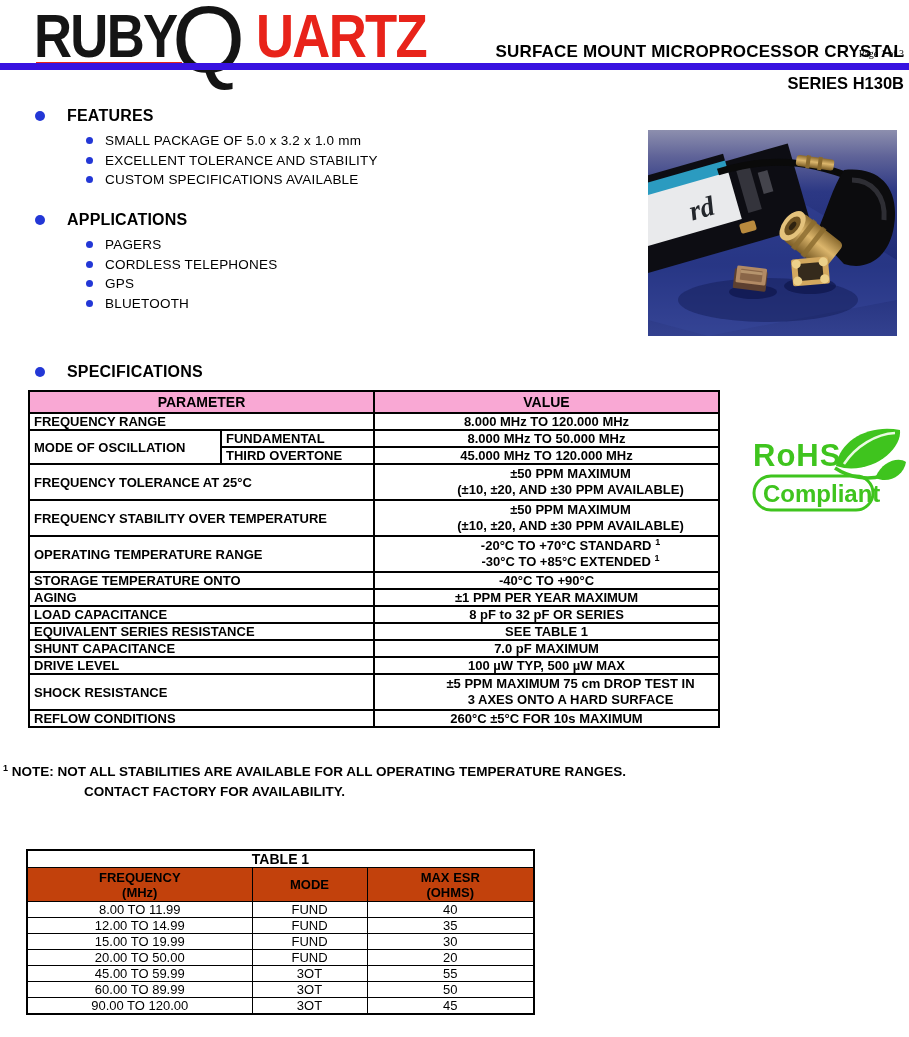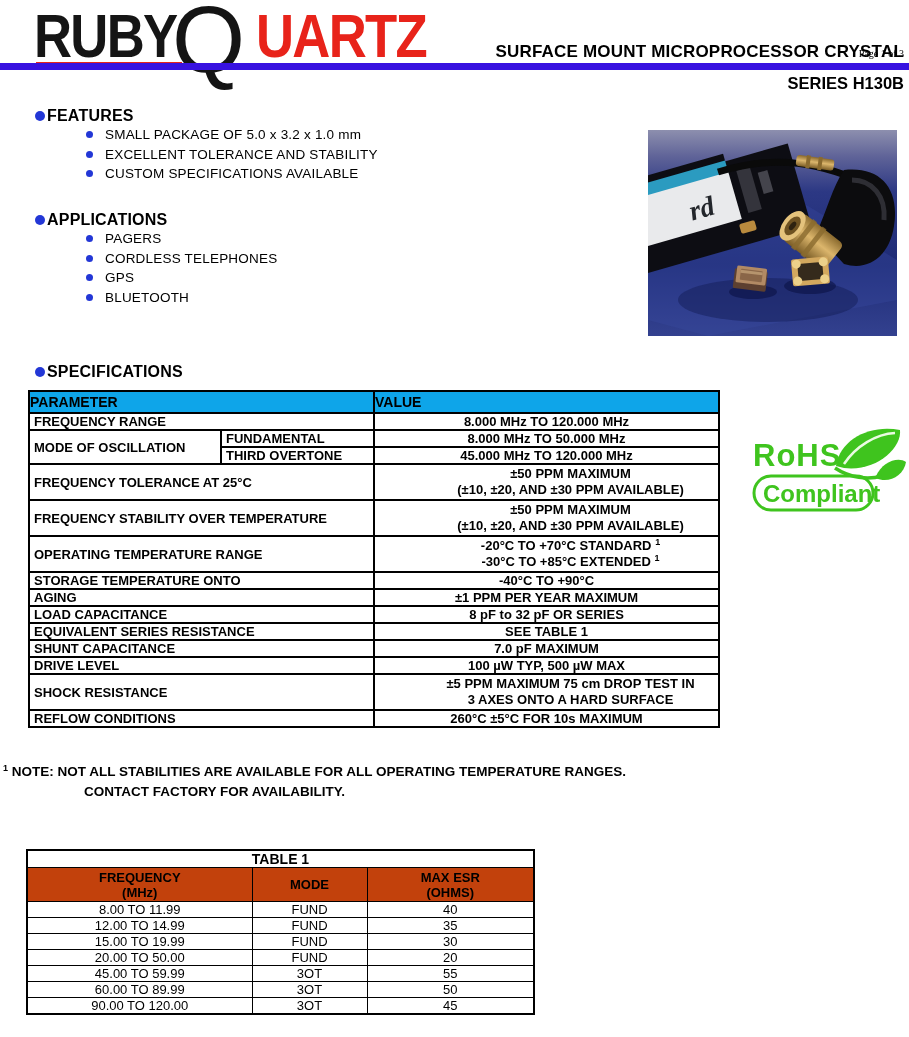--- a/index.html
+++ b/index.html
@@ -18,38 +18,38 @@
   .uline-black { position:absolute; left:246px; top:46px; width:192px; height:4px; background:#141414; }
   .blue-rule { position:absolute; left:0; top:63px; width:909px; height:7px; background:#3812e0; }
   .doc-title { position:absolute; right:5px; top:27px; font-size:17px; font-weight:bold; letter-spacing:.2px;margin-top:15px; }
   .doc-page  { position:absolute; right:5px; top:48px; font-size:10px; font-family:"Liberation Serif", serif; }
   .doc-series{ position:absolute; right:5px; top:74px; font-size:16.5px; font-weight:bold; }
 
   
   .section { position:absolute; left:0; }
   .sec-head { display:flex; align-items:center; }
   .dot-big { width:10px; height:10px; border-radius:50%; background:#2337d6; margin-left:35px; flex:0 0 auto; }
-  .sec-label { font-size:16px; font-weight:bold; margin-left:2px; letter-spacing:.2px; }
-  .sec-items { margin-top:0; }
+  .sec-label { font-size:16px; font-weight:bold; margin-left:22px; letter-spacing:.2px; }
+  .sec-items { margin-top:6px; }
   .item { display:flex; align-items:center; height:19.5px; }
   .dot-sm { width:7px; height:7px; border-radius:50%; background:#2337d6; margin-left:86px; flex:0 0 auto; }
   .item-label { font-size:13.5px; margin-left:12px; letter-spacing:.2px; }
 
   #features { top:107px; }
   #applications { top:211px; }
   #specifications { top:363px; }
 
   
   .photo { position:absolute; left:648px; top:130px; width:249px; height:206px; }
 
   
   table { border-collapse:collapse; table-layout:fixed; }
   .spec-table { position:absolute; left:28px; top:390px; width:690px; }
   .spec-table td { border:2px solid #000; font-size:13px; overflow:hidden;font-weight:bold; }
-  .spec-table td.hd { background:#0ea5e9; text-align:left; font-weight:bold; font-size:14px; height:22px; }
+  .spec-table td.hd { background:#f9a8d4; text-align:center; font-weight:bold; font-size:14px; height:22px; }
   .spec-table td.p  { text-align:left; padding-left:4px; height:17px; }
   .spec-table td.v  { text-align:center; height:17px; }
   .spec-table td.dbl { height:36px; line-height:16px;padding-left:48px; }
   sup { vertical-align:super; font-size:9px; line-height:0; }
 
   
   .note { position:absolute; left:3px; top:762px; font-weight:bold; font-size:13.5px; line-height:20px; }
   .note-l2 { margin-left:81px; }
 
   

